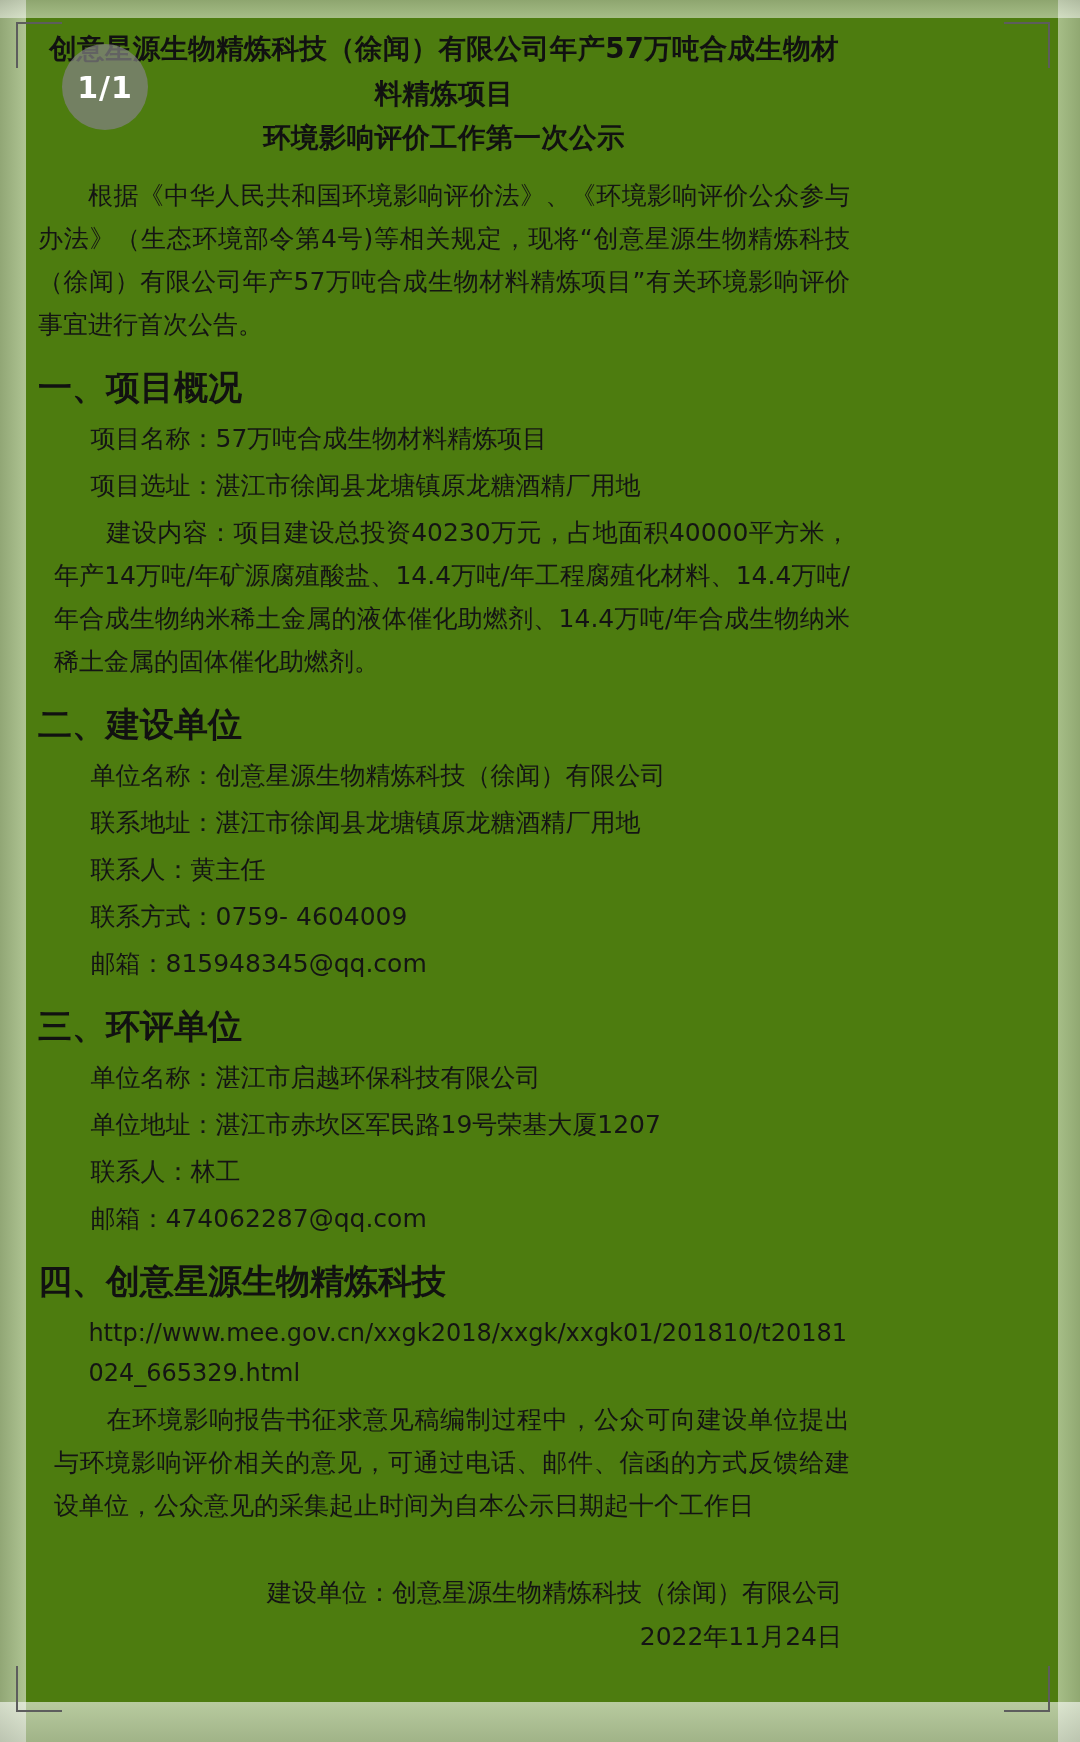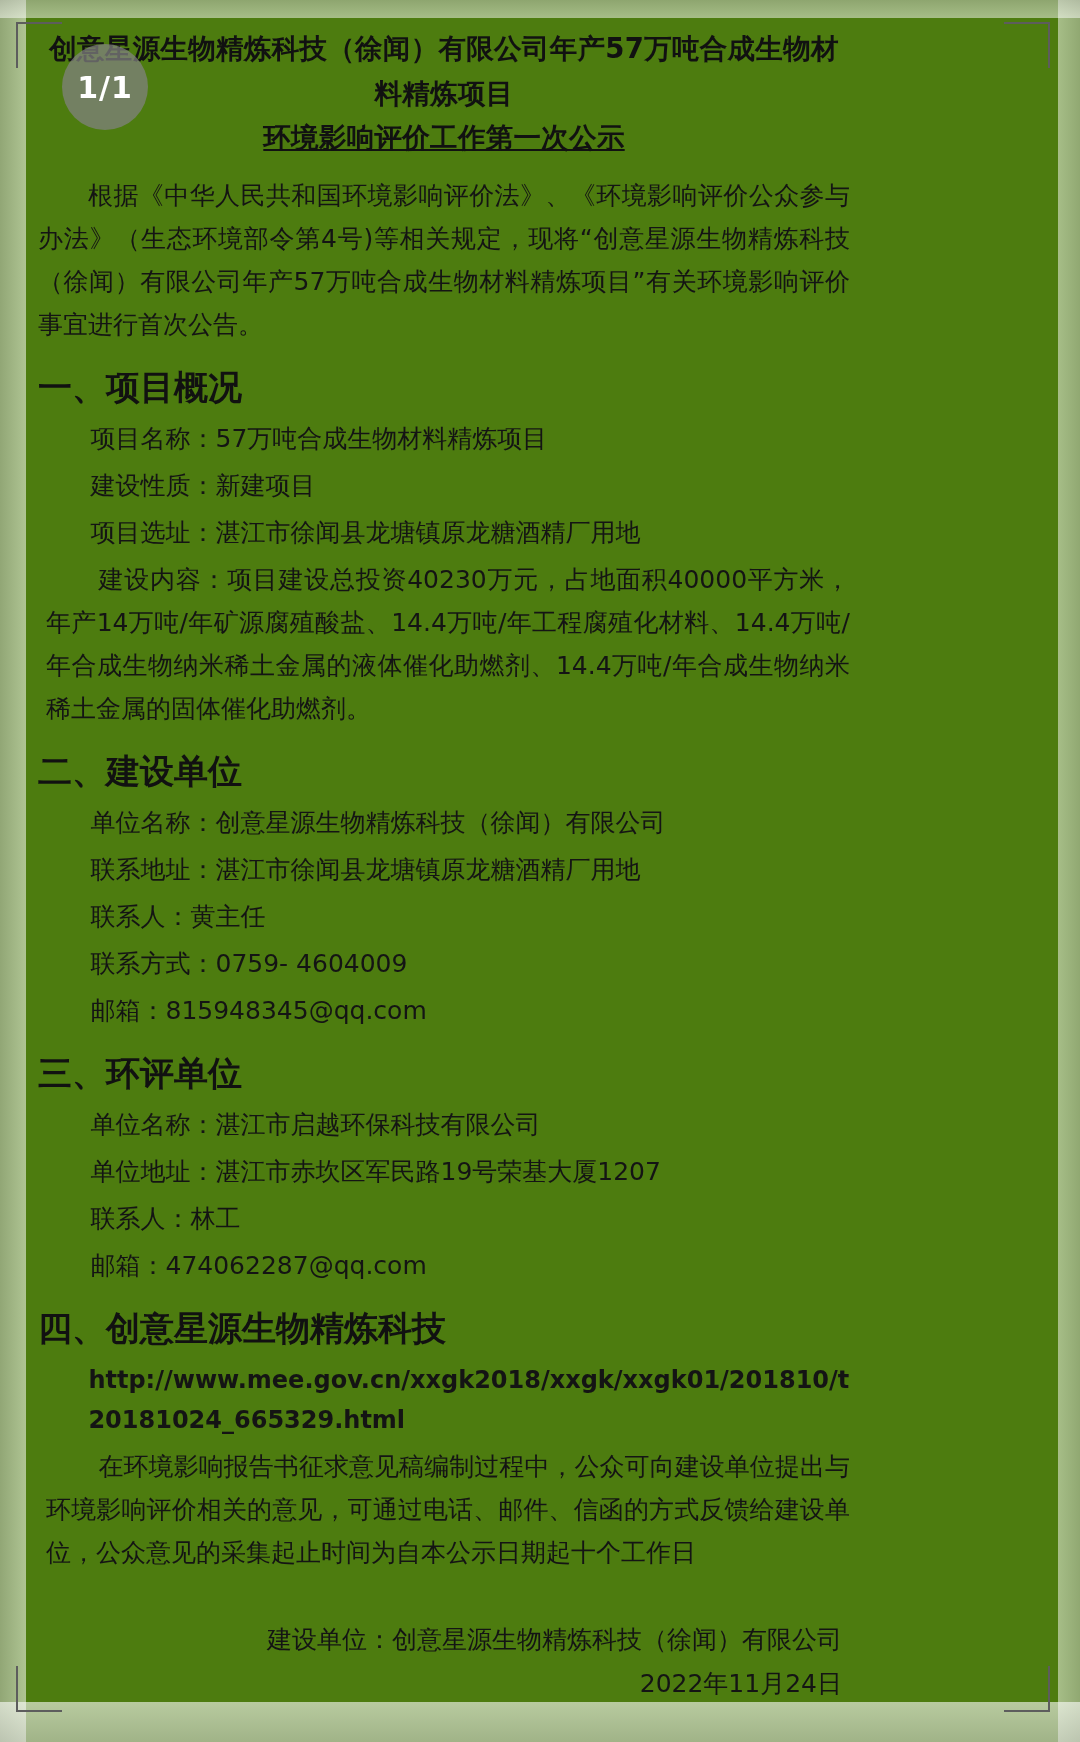--- a/index.html
+++ b/index.html
@@ -100,21 +100,20 @@
     font-size: 27.5px;
     font-weight: bold;
     text-align: center;
     line-height: 1.62;
     margin: 8px 0 0 0;
     letter-spacing: .3px;
     color: #111;
   }
   .title-line2 {
     display: block;
-    text-decoration: underline;
   }
 
   p.para {
     font-size: 25px;
     line-height: 1.72;
     margin: 14px 0 0 0;
     text-align: justify;
     text-justify: inter-ideograph;
     text-indent: 2em;
     color: #141414;
@@ -132,36 +131,35 @@
     font-size: 25px;
     line-height: 1.72;
     margin: 4px 0 0 0;
     padding-left: 2.1em;
     color: #141414;
   }
 
   .field-block {
     font-size: 25px;
     line-height: 1.72;
-    margin: 4px 0 0 8px;
+    margin: 4px 0 0 16px;
     text-indent: 2.1em;
     text-align: justify;
     text-justify: inter-ideograph;
     color: #141414;
   }
 
   .link-line {
     font-size: 24px;
     line-height: 1.7;
     margin: 6px 0 2px 0;
     padding-left: 2.1em;
     word-break: break-all;
     color: #141414;
     font-family: "DejaVu Sans", "Liberation Sans", sans-serif;
-    font-weight: bold;
   }
 
   .closing {
     margin-top: 44px;
     text-align: right;
     padding-right: 8px;
   }
   .closing .line {
     font-size: 25px;
     line-height: 1.75;
@@ -189,21 +187,20 @@
 
     <h1 class="doc-title">
       <span>创意星源生物精炼科技（徐闻）有限公司年产57万吨合成生物材料精炼项目</span>
       <span class="title-line2">环境影响评价工作第一次公示</span>
     </h1>
 
     <p class="para">根据《中华人民共和国环境影响评价法》、《环境影响评价公众参与办法》（生态环境部令第4号)等相关规定，现将“创意星源生物精炼科技（徐闻）有限公司年产57万吨合成生物材料精炼项目”有关环境影响评价事宜进行首次公告。</p>
 
     <h2 class="section">一、项目概况</h2>
     <div class="field">项目名称：57万吨合成生物材料精炼项目</div>
-    <div class="field">建设性质：新建项目</div>
     <div class="field">项目选址：湛江市徐闻县龙塘镇原龙糖酒精厂用地</div>
     <div class="field-block">建设内容：项目建设总投资40230万元，占地面积40000平方米，年产14万吨/年矿源腐殖酸盐、14.4万吨/年工程腐殖化材料、14.4万吨/年合成生物纳米稀土金属的液体催化助燃剂、14.4万吨/年合成生物纳米稀土金属的固体催化助燃剂。</div>
 
     <h2 class="section">二、建设单位</h2>
     <div class="field">单位名称：创意星源生物精炼科技（徐闻）有限公司</div>
     <div class="field">联系地址：湛江市徐闻县龙塘镇原龙糖酒精厂用地</div>
     <div class="field">联系人：黄主任</div>
     <div class="field">联系方式：0759- 4604009</div>
     <div class="field">邮箱：815948345@qq.com</div>
 

